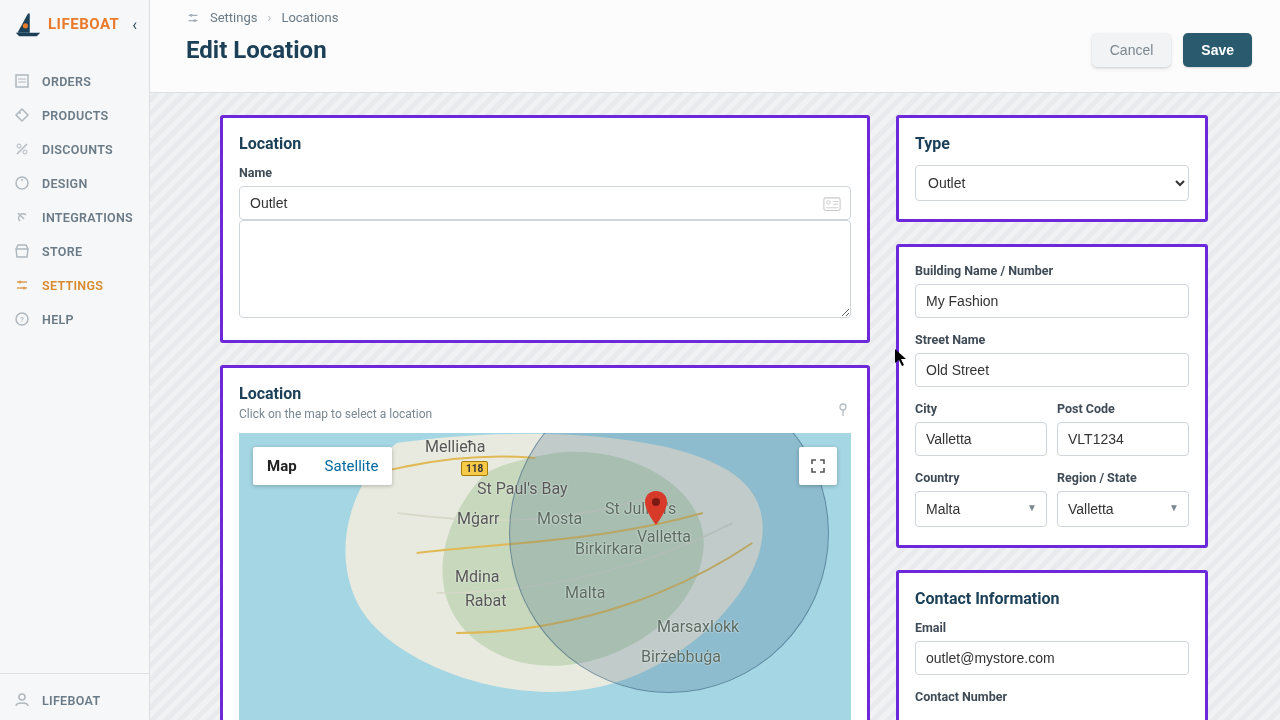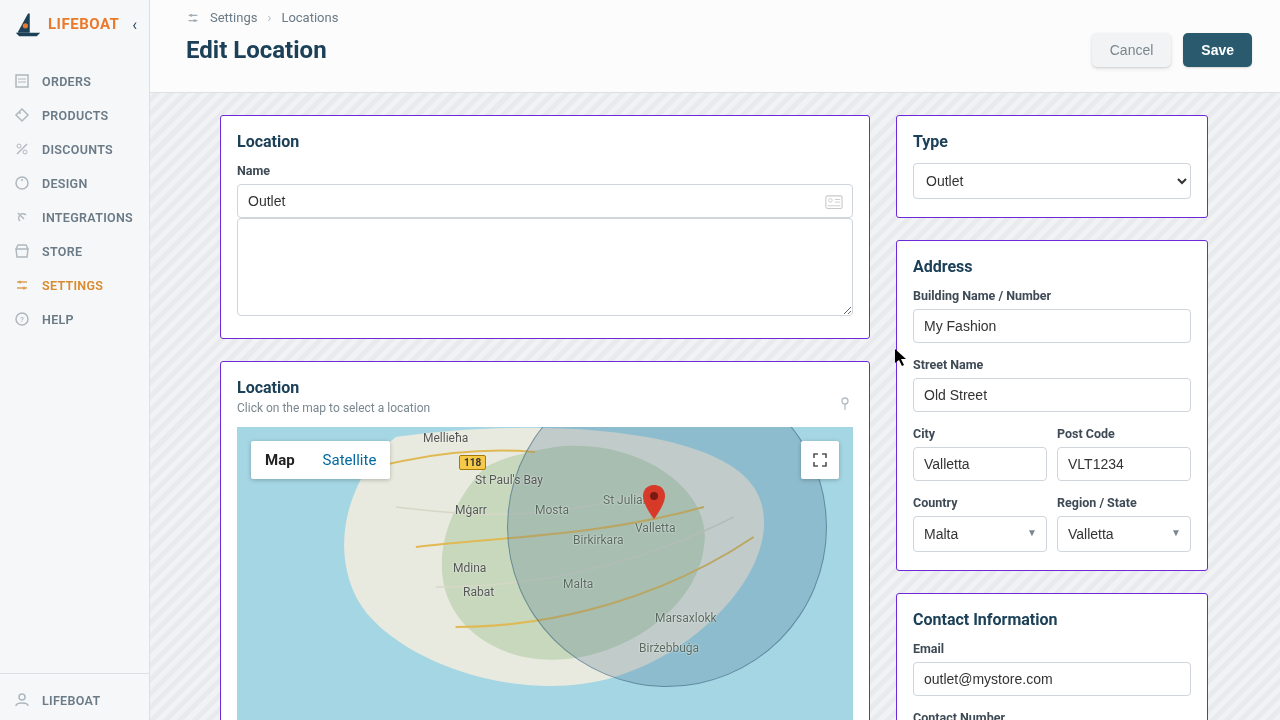--- a/index.html
+++ b/index.html
@@ -119,21 +119,21 @@
     position: absolute;
     left: 150px; top: 93px; right: 0; bottom: 0;
     overflow: auto;
     padding: 22px 34px 30px 70px;
   }
   .cols { display: flex; gap: 26px; align-items: flex-start; }
   .col-left { width: 650px; }
   .col-right { width: 312px; }
   .card {
     background: #fff;
-    border: 1px solid #6d28d9;
+    border: 3px solid #6d28d9;
     border-radius: 3px;
     padding: 16px 16px 18px;
     margin-bottom: 22px;
   }
   .card-title {
     font-size: 16px;
     font-weight: 700;
     color: #1b4057;
     margin-bottom: 12px;
   }
@@ -231,21 +231,21 @@
     position:absolute;
     background:#f7c948;
     color:#333;
     font-size:10px; font-weight:700;
     padding:1px 4px;
     border:1px solid #a67c00;
     border-radius:2px;
   }
   .place {
     position:absolute;
-    font-size:12px;
+    font-size:16px;
     color:#555;
     white-space:nowrap;
     text-shadow: 0 0 2px #fff;
   }
   .place.dark { color:#5a6a60; }
   .radius-circle {
     position:absolute;
     border-radius:50%;
     background: rgba(70,110,140,.25);
     border:1px solid rgba(50,90,120,.5);
@@ -443,21 +443,20 @@
     <div class="col-right">
 
       <div class="card">
         <div class="card-title">Type</div>
         <select class="native">
           <option>Outlet</option>
         </select>
       </div>
 
       <div class="card">
-        <div class="card-title">Address</div>
         <div class="field-label">Building Name / Number</div>
         <input class="input" value="My Fashion" style="">
         <div class="field-label mt">Street Name</div>
         <input class="input" value="Old Street" style="">
         <div class="row2" style="margin-top:14px;">
           <div>
             <div class="field-label">City</div>
             <input class="input" value="Valletta" style="">
           </div>
           <div>

